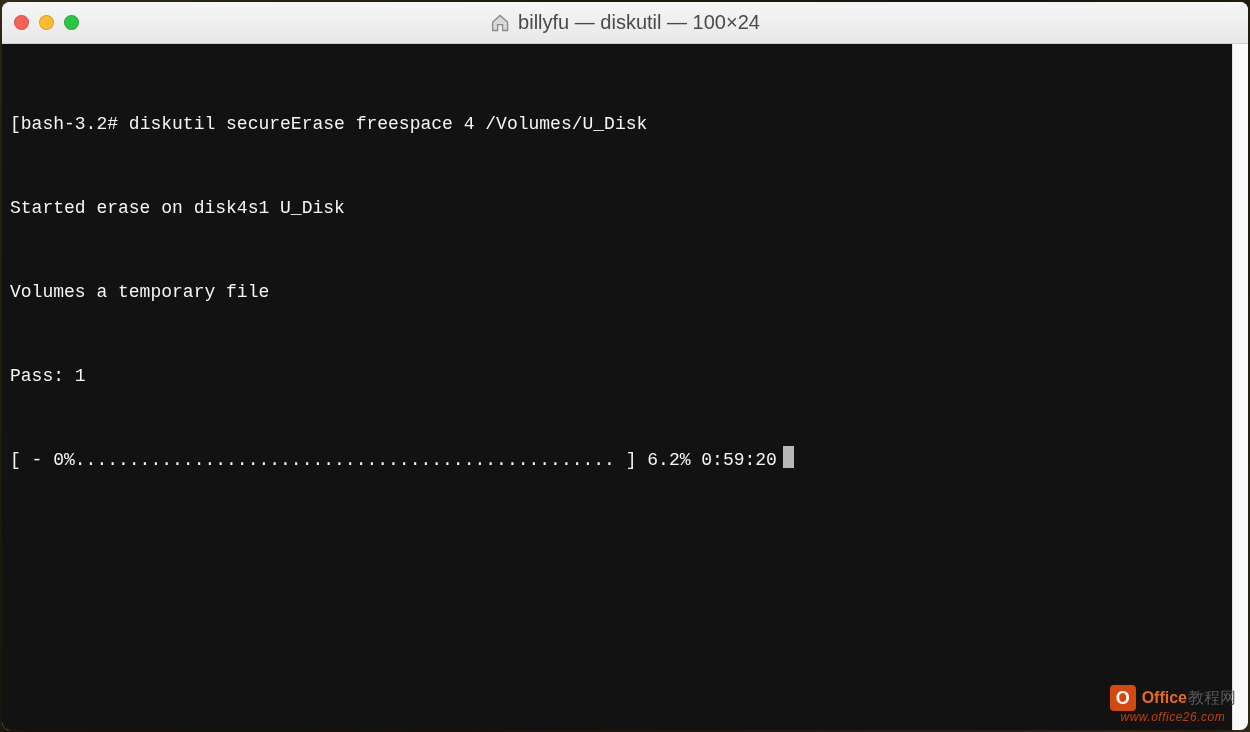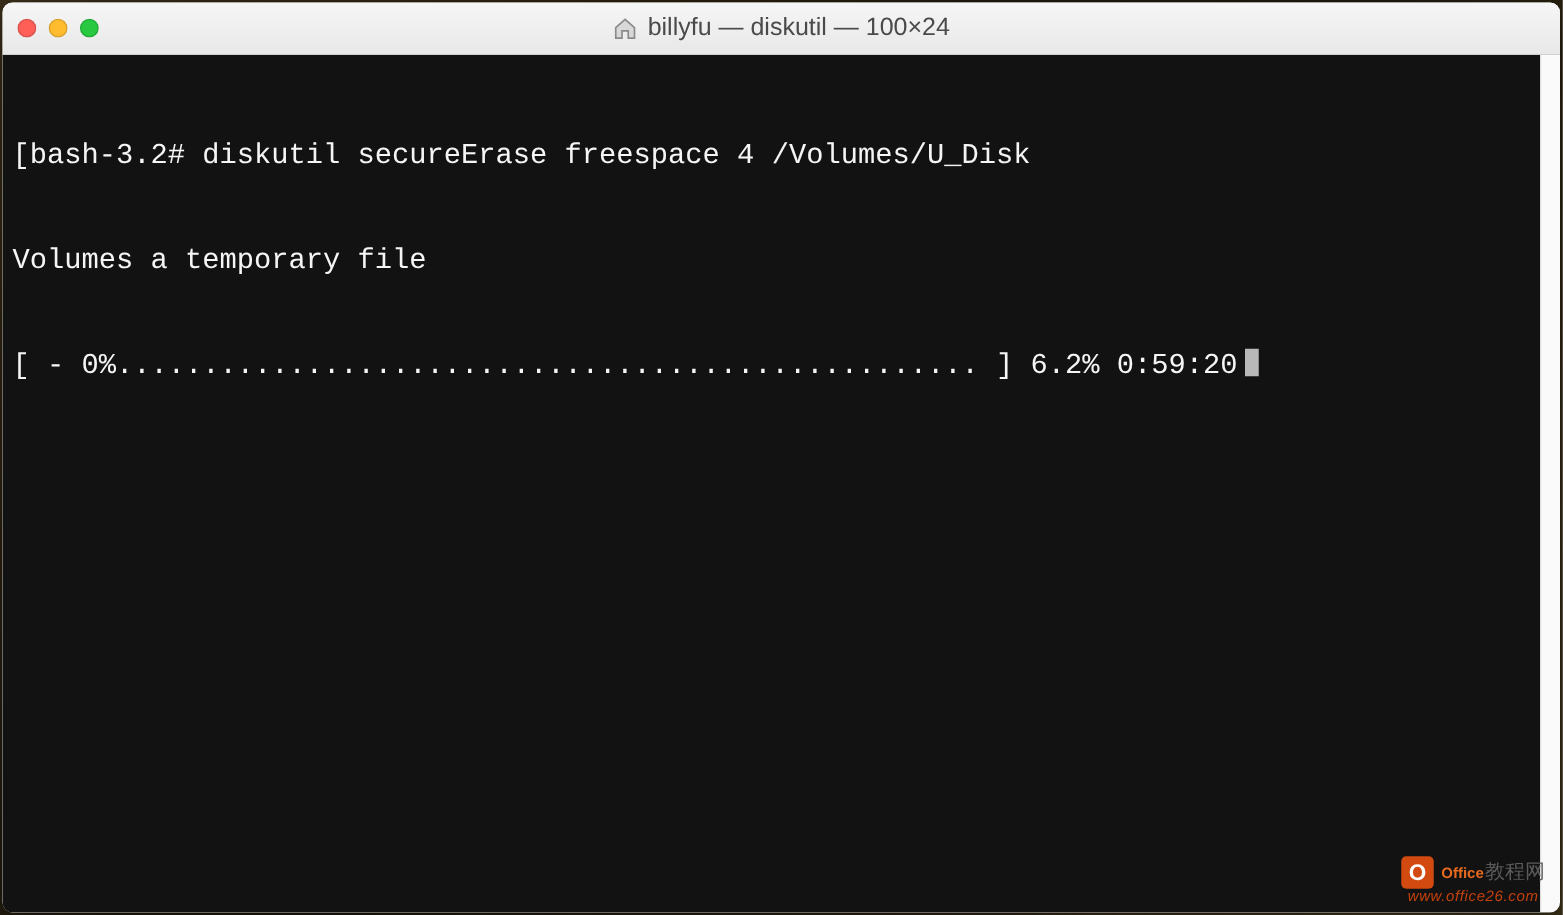--- a/index.html
+++ b/index.html
@@ -67,21 +67,21 @@
       font-size: 20px;
       color: #4a4a4a;
       font-weight: 400;
     }
     .home-icon svg { display: block; }
     .terminal-body {
       flex: 1;
       background: rgba(0,0,0,0.93);
       color: #f5f5f5;
       font-family: Menlo, Monaco, "Courier New", monospace;
-      font-size: 23px;
+      font-size: 18px;
       line-height: 28px;
       padding: 10px 8px;
       position: relative;
       white-space: pre;
       overflow: hidden;
     }
     .terminal-line { white-space: pre; }
     .cursor-block {
       display: inline-block;
       width: 11px;
@@ -121,21 +121,21 @@
       width: 26px; height: 26px;
       background: #d24a0f;
       border-radius: 4px;
       display: flex;
       align-items: center;
       justify-content: center;
       color: #fff;
       font-weight: bold;
       font-size: 18px;
     }
-    .wm-text1 { color: #e86a1e; font-weight: bold; font-size: 12px; }
+    .wm-text1 { color: #e86a1e; font-weight: bold; font-size: 16px; }
     .wm-text2 { color: #5a5a5a; font-size: 16px; margin-left: 1px; }
     .wm-url { color: #c2410c; font-size: 12px; letter-spacing: 0.5px; font-style: italic; }
   </style>
 </head>
 <body>
 
 <div class="terminal-window">
   <div class="titlebar">
     <div class="traffic-lights">
       <div class="tl red"></div>
@@ -147,21 +147,23 @@
         <svg width="20" height="20" viewBox="0 0 24 24" fill="none" stroke="#8a8a8a" stroke-width="1.6">
           <path d="M3 11 L12 3 L21 11 V21 H15 V14 H9 V21 H3 Z" fill="#d8d8d8"></path>
         </svg>
       </span>
       <span>billyfu — diskutil — 100×24</span>
     </div>
   </div>
 
   <div class="terminal-body">
     <div class="terminal-line"><span>[bash-3.2# </span><span>diskutil secureErase freespace 4 /Volumes/U_Disk</span></div>
+    <div class="terminal-line">Started erase on disk4s1 U_Disk</div>
     <div class="terminal-line">Volumes a temporary file</div>
+    <div class="terminal-line">Pass: 1</div>
     <div class="terminal-line"><span>[ - 0%.................................................. ] 6.2% 0:59:20</span><span class="cursor-block"></span></div>
 
     <div class="scrollbar-track">
       <div class="resize-triangle">
         
       </div>
     </div>
   </div>
 </div>
 

